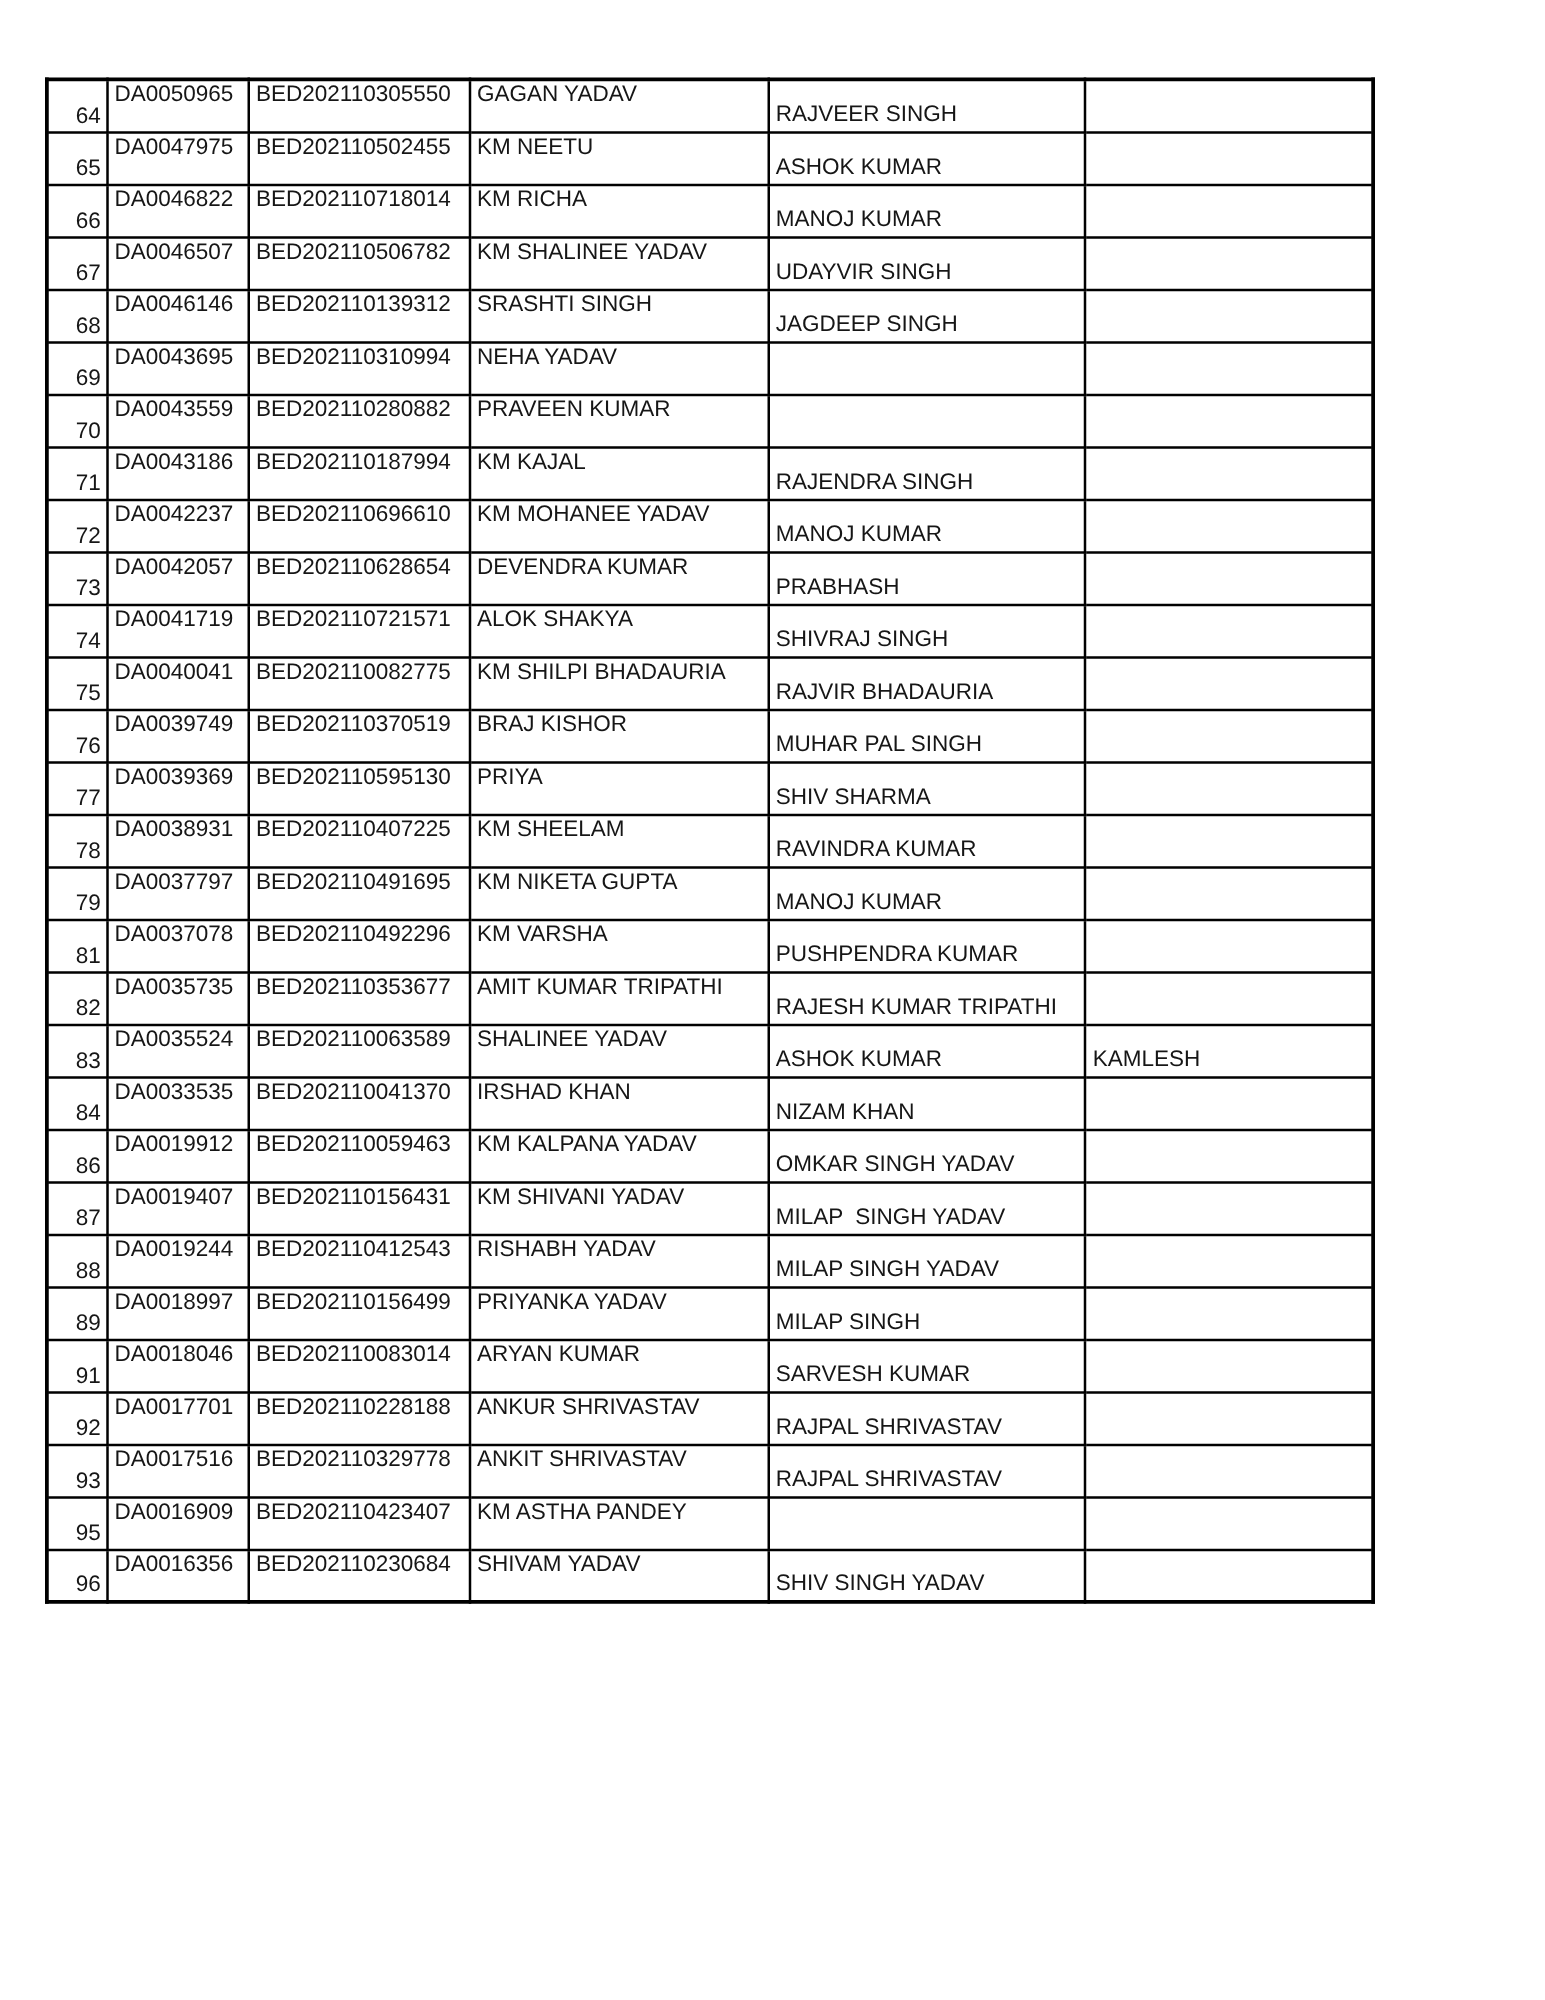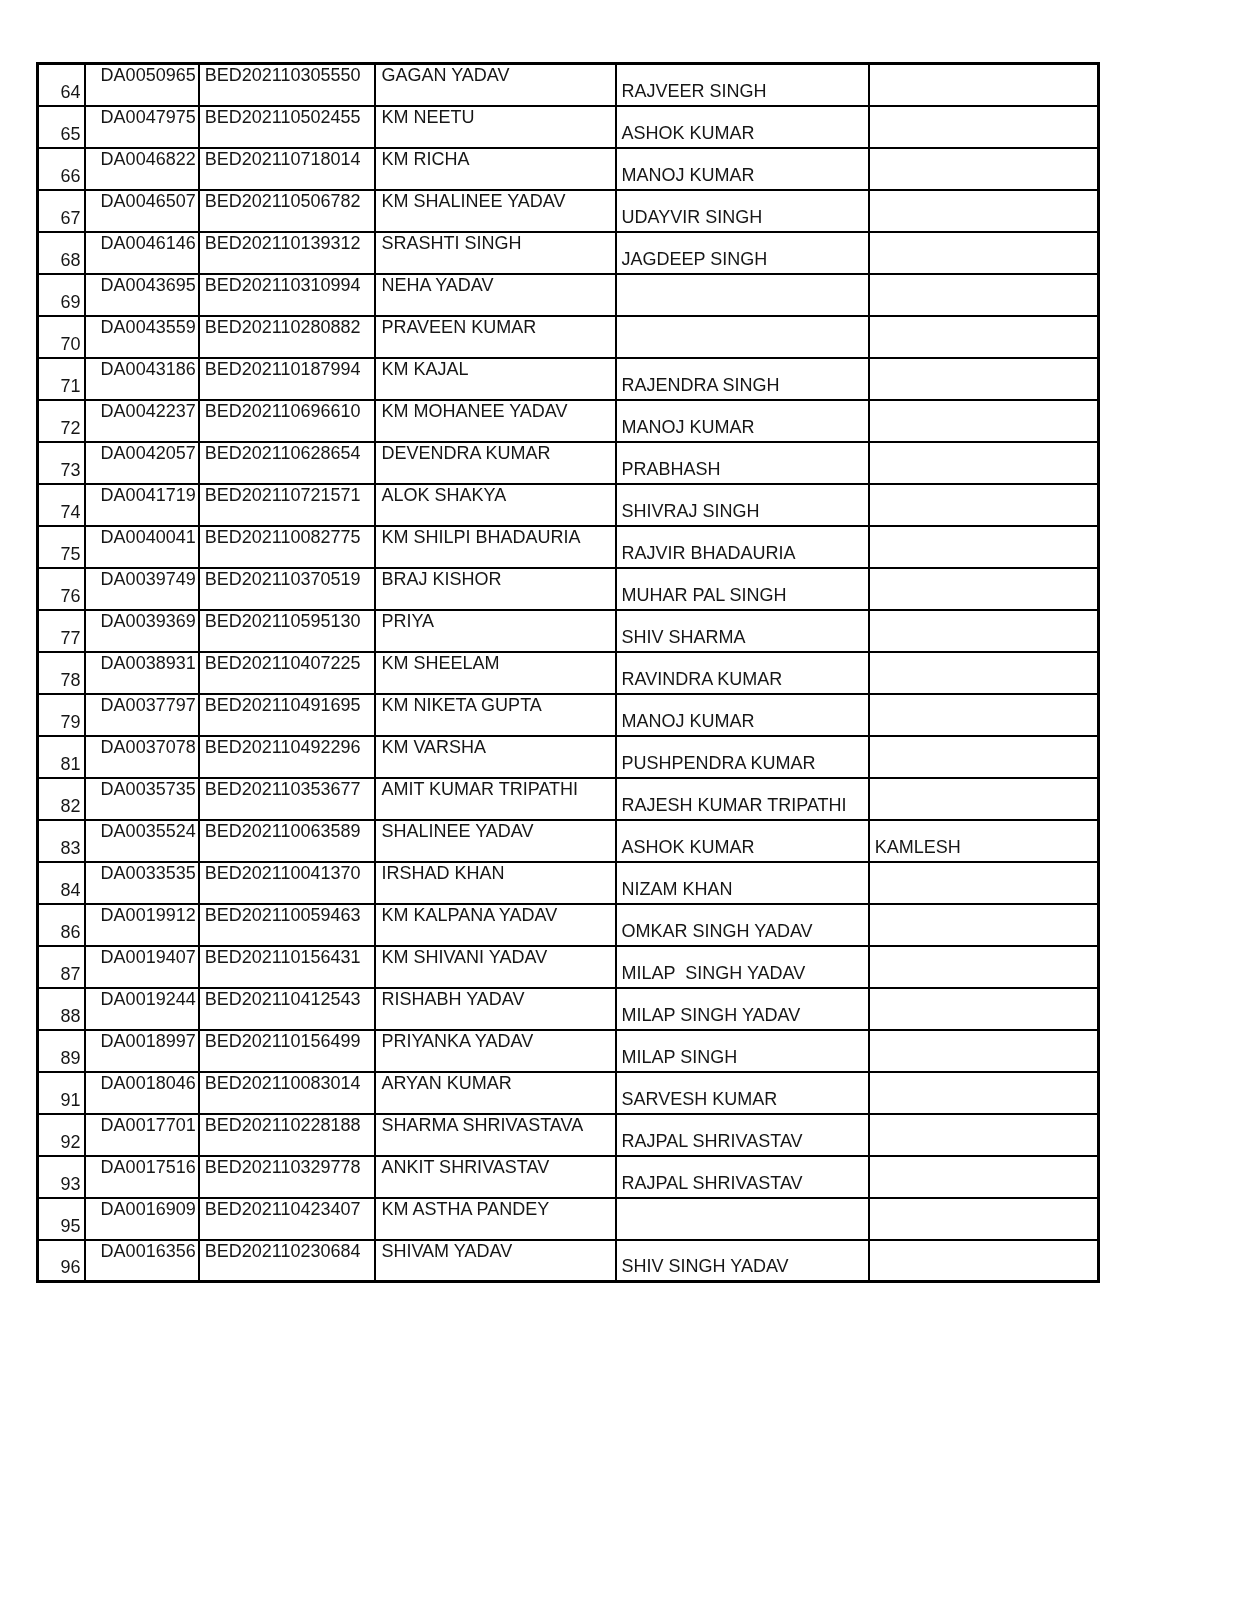--- a/index.html
+++ b/index.html
@@ -26,21 +26,21 @@
   table.records tr { height: 42px; }
   table.records td {
     border: 2px solid #000000;
     font-size: 18px;
     color: #161616;
     line-height: 1.1;
     white-space: pre-wrap;
     overflow: hidden;
   }
   td.col-sno    { text-align: right; vertical-align: bottom; padding: 0 4px 2px 0; }
-  td.col-da     { vertical-align: top;    padding: 1px 2px 0 5px; text-align: right; }
+  td.col-da     { vertical-align: top;    padding: 1px 2px 0 5px; }
   td.col-bed    { vertical-align: top;    padding: 1px 2px 0 5px; margin-top: 35px; }
   td.col-name   { vertical-align: top;    padding: 1px 2px 16px 5px; margin-top: 40px; }
   td.col-father { vertical-align: bottom; padding: 0 2px 3px 5px; }
   td.col-extra  { vertical-align: bottom; padding: 0 2px 3px 5px; }
 </style>
 </head>
 <body>
 
 <div class="page">
   <table class="records">
@@ -250,21 +250,21 @@
           <td class="col-da">DA0018046</td>
           <td class="col-bed">BED202110083014</td>
           <td class="col-name">ARYAN KUMAR</td>
           <td class="col-father">SARVESH KUMAR</td>
           <td class="col-extra"></td>
         </tr>
         <tr>
           <td class="col-sno">92</td>
           <td class="col-da">DA0017701</td>
           <td class="col-bed">BED202110228188</td>
-          <td class="col-name">SHARMA SHRIVASTAVA</td>
+          <td class="col-name">ANKUR SHRIVASTAV</td>
           <td class="col-father">RAJPAL SHRIVASTAV</td>
           <td class="col-extra"></td>
         </tr>
         <tr>
           <td class="col-sno">93</td>
           <td class="col-da">DA0017516</td>
           <td class="col-bed">BED202110329778</td>
           <td class="col-name">ANKIT SHRIVASTAV</td>
           <td class="col-father">RAJPAL SHRIVASTAV</td>
           <td class="col-extra"></td>

